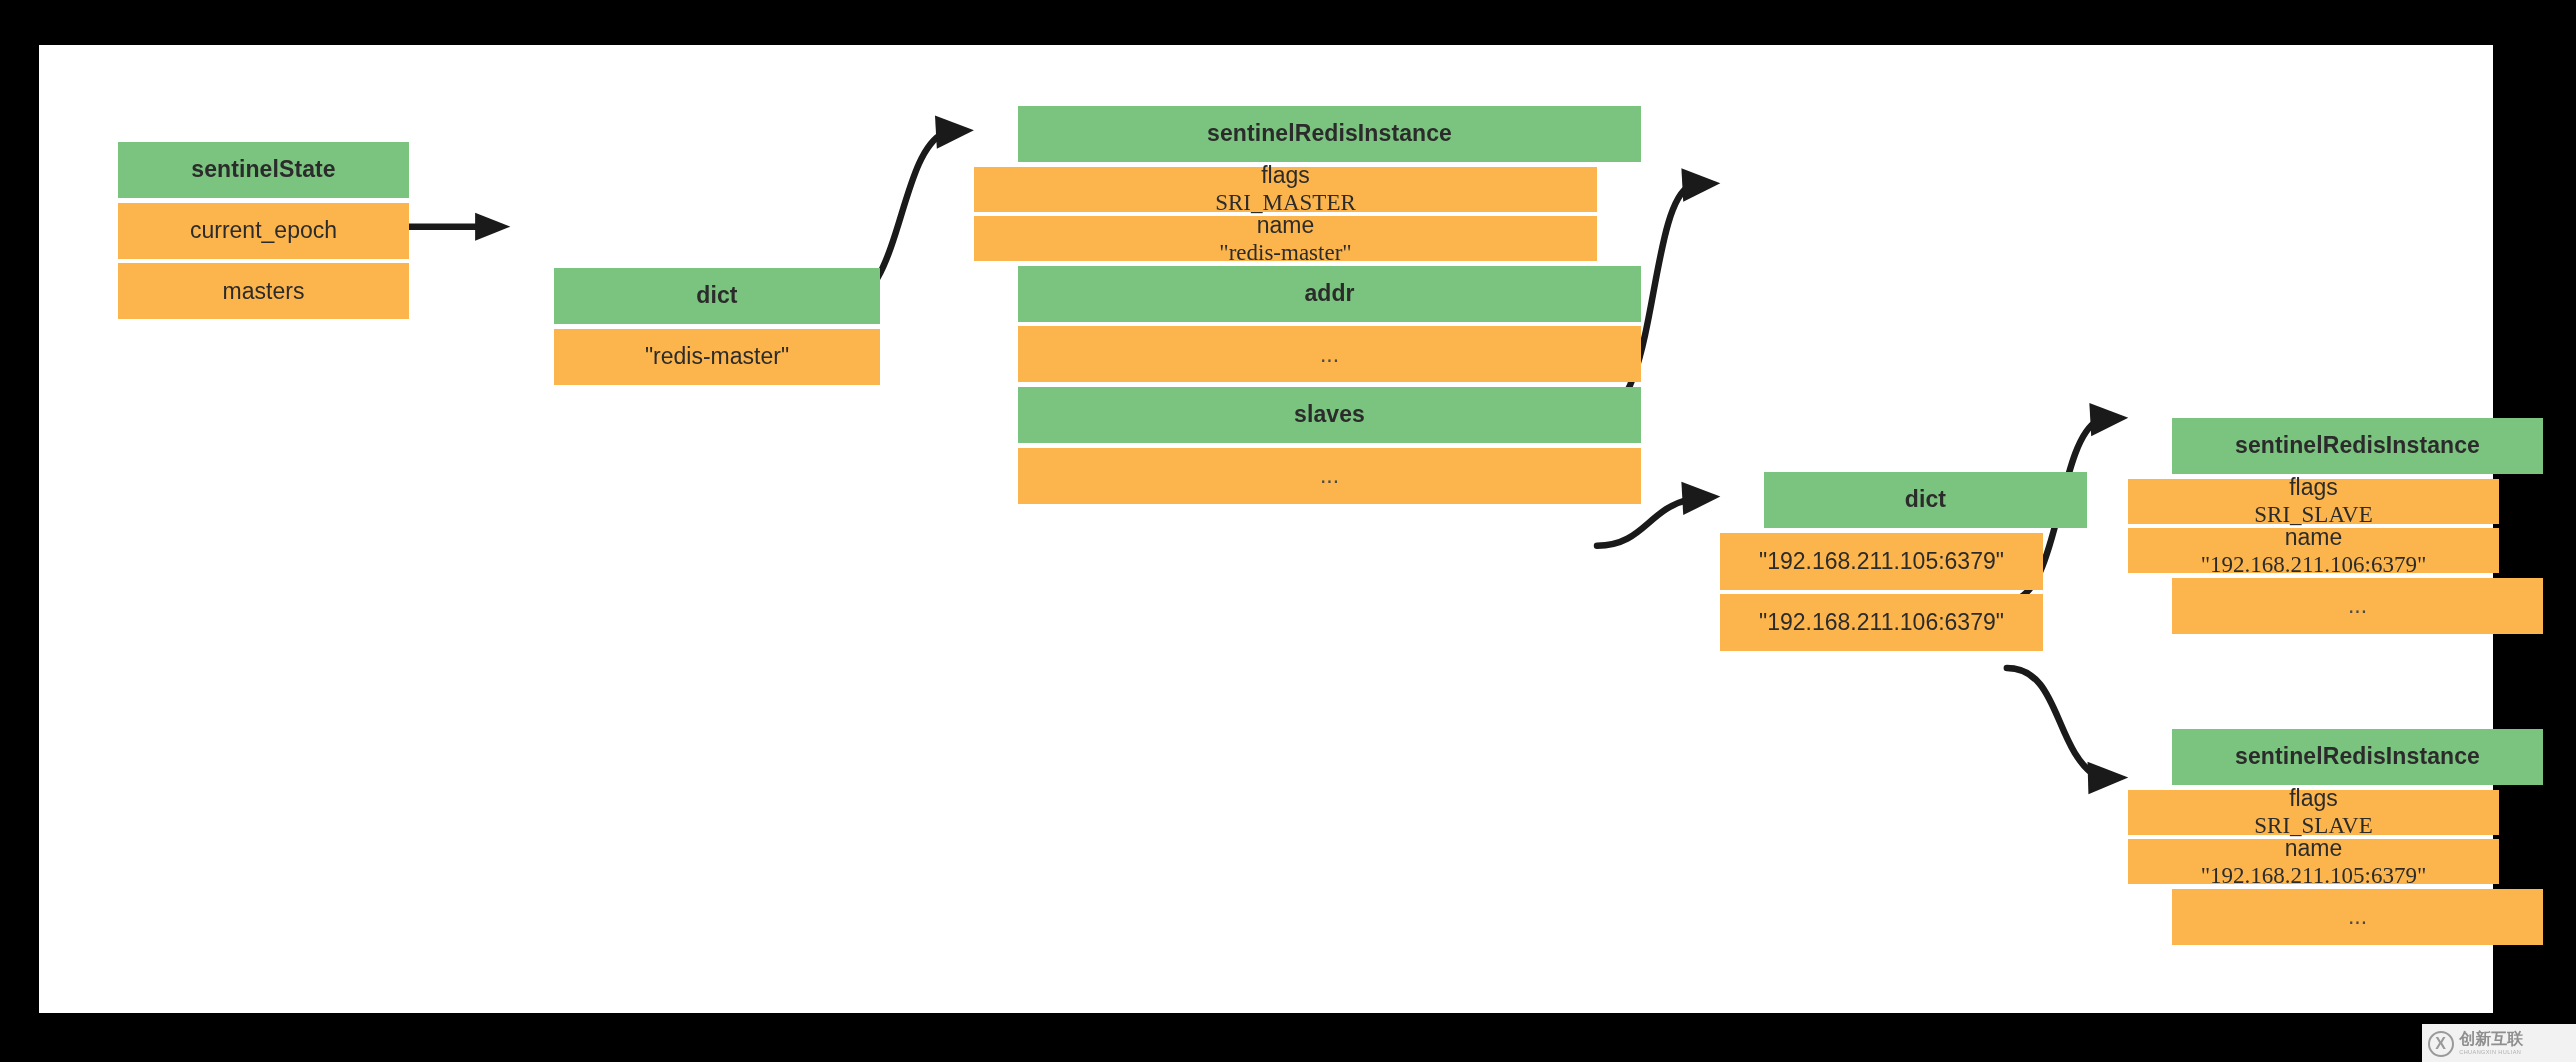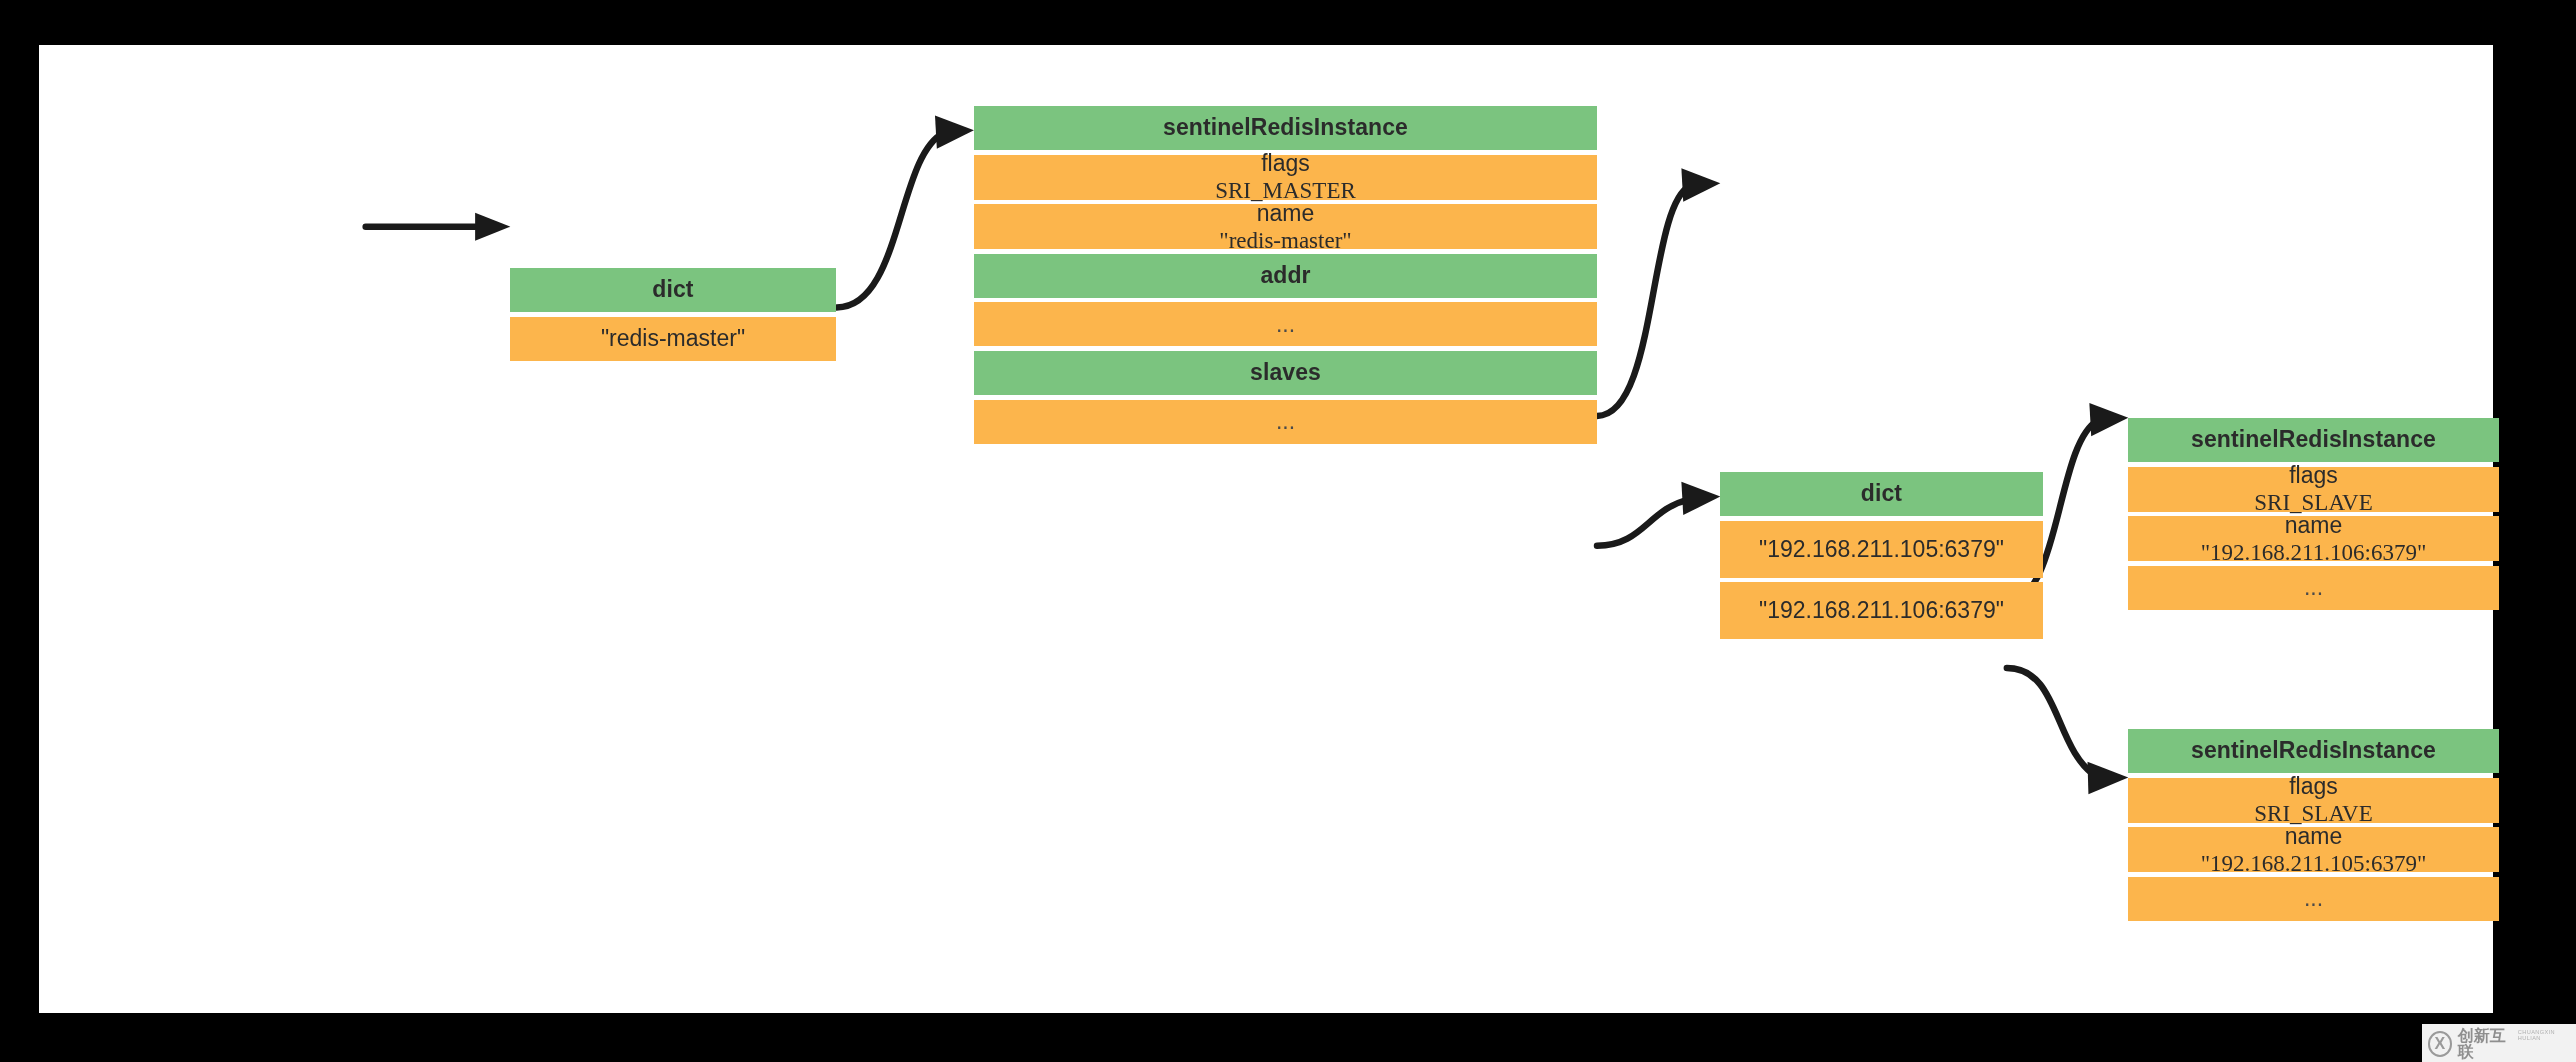--- a/index.html
+++ b/index.html
@@ -51,21 +51,21 @@
   }
   .row .val {
     display: block;
     font-size: 23px;
     font-family: Liberation Serif, serif;
   }
   .row.ellipsis {
     font-size: 23px;
     color: #4a4a4a;
   }
-  .row.single { height: 44px; }
+  .row.single { height: 56px; margin-left: 44px; }
   .row.two    { height: 45px; }
   .row.dictrow{ height: 57px; }
 
   svg.edges {
     position: absolute;
     left: 0;
     top: 0;
     width: 2454px;
     height: 968px;
     pointer-events: none;
@@ -97,21 +97,21 @@
     width: 26px; height: 26px;
     border-radius: 50%;
     border: 2.8px solid #9a9a9a;
     color: #9a9a9a;
     font-size: 16px;
     font-weight: bold;
     display: flex; align-items: center; justify-content: center;
     box-sizing: border-box;
   }
   #watermark .wm-text {
-    display: flex; flex-direction: row; line-height: 1;
+    display: flex; flex-direction: column; line-height: 1;
   }
   #watermark .wm-main { font-size: 16px; color: #8f8f8f; font-weight: bold; }
   #watermark .wm-sub  { font-size: 5.6px;  color: #b0b0b0; letter-spacing: 0.4px; margin-top:2.8px;}
 </style>
 </head>
 <body>
 
 <div id="canvas">
 
   <svg class="edges" viewBox="0 0 2646 1044">
@@ -128,20 +128,29 @@
     <path class="edge" d="M 1680 540 C 1730 540, 1735 500, 1780 490"></path>
     <polygon class="arrowhead" points="1771,471 1813,487 1773,507"></polygon>
 
     <path class="edge" d="M 2122 600 C 2180 600, 2175 430, 2220 405"></path>
     <polygon class="arrowhead" points="2211,386 2253,402 2213,422"></polygon>
 
     <path class="edge" d="M 2122 672 C 2180 672, 2172 760, 2220 790"></path>
     <polygon class="arrowhead" points="2209,773 2253,790 2210,808"></polygon>
   </svg>
 
+  <div class="node" style="left:35px; top:97px; width:291px;">
+    <div class="row header single">sentinelState</div>
+    <div class="row field single">
+      <span class="lbl">current_epoch</span>
+    </div>
+    <div class="row field single">
+      <span class="lbl">masters</span>
+    </div>
+  </div>
 
   <div class="node" style="left:471px; top:223px; width:326px;">
     <div class="row header single">dict</div>
     <div class="row field single">
       <span class="lbl">"redis-master"</span>
     </div>
   </div>
 
   <div class="node" style="left:935px; top:61px; width:623px;">
     <div class="row header single">sentinelRedisInstance</div>

